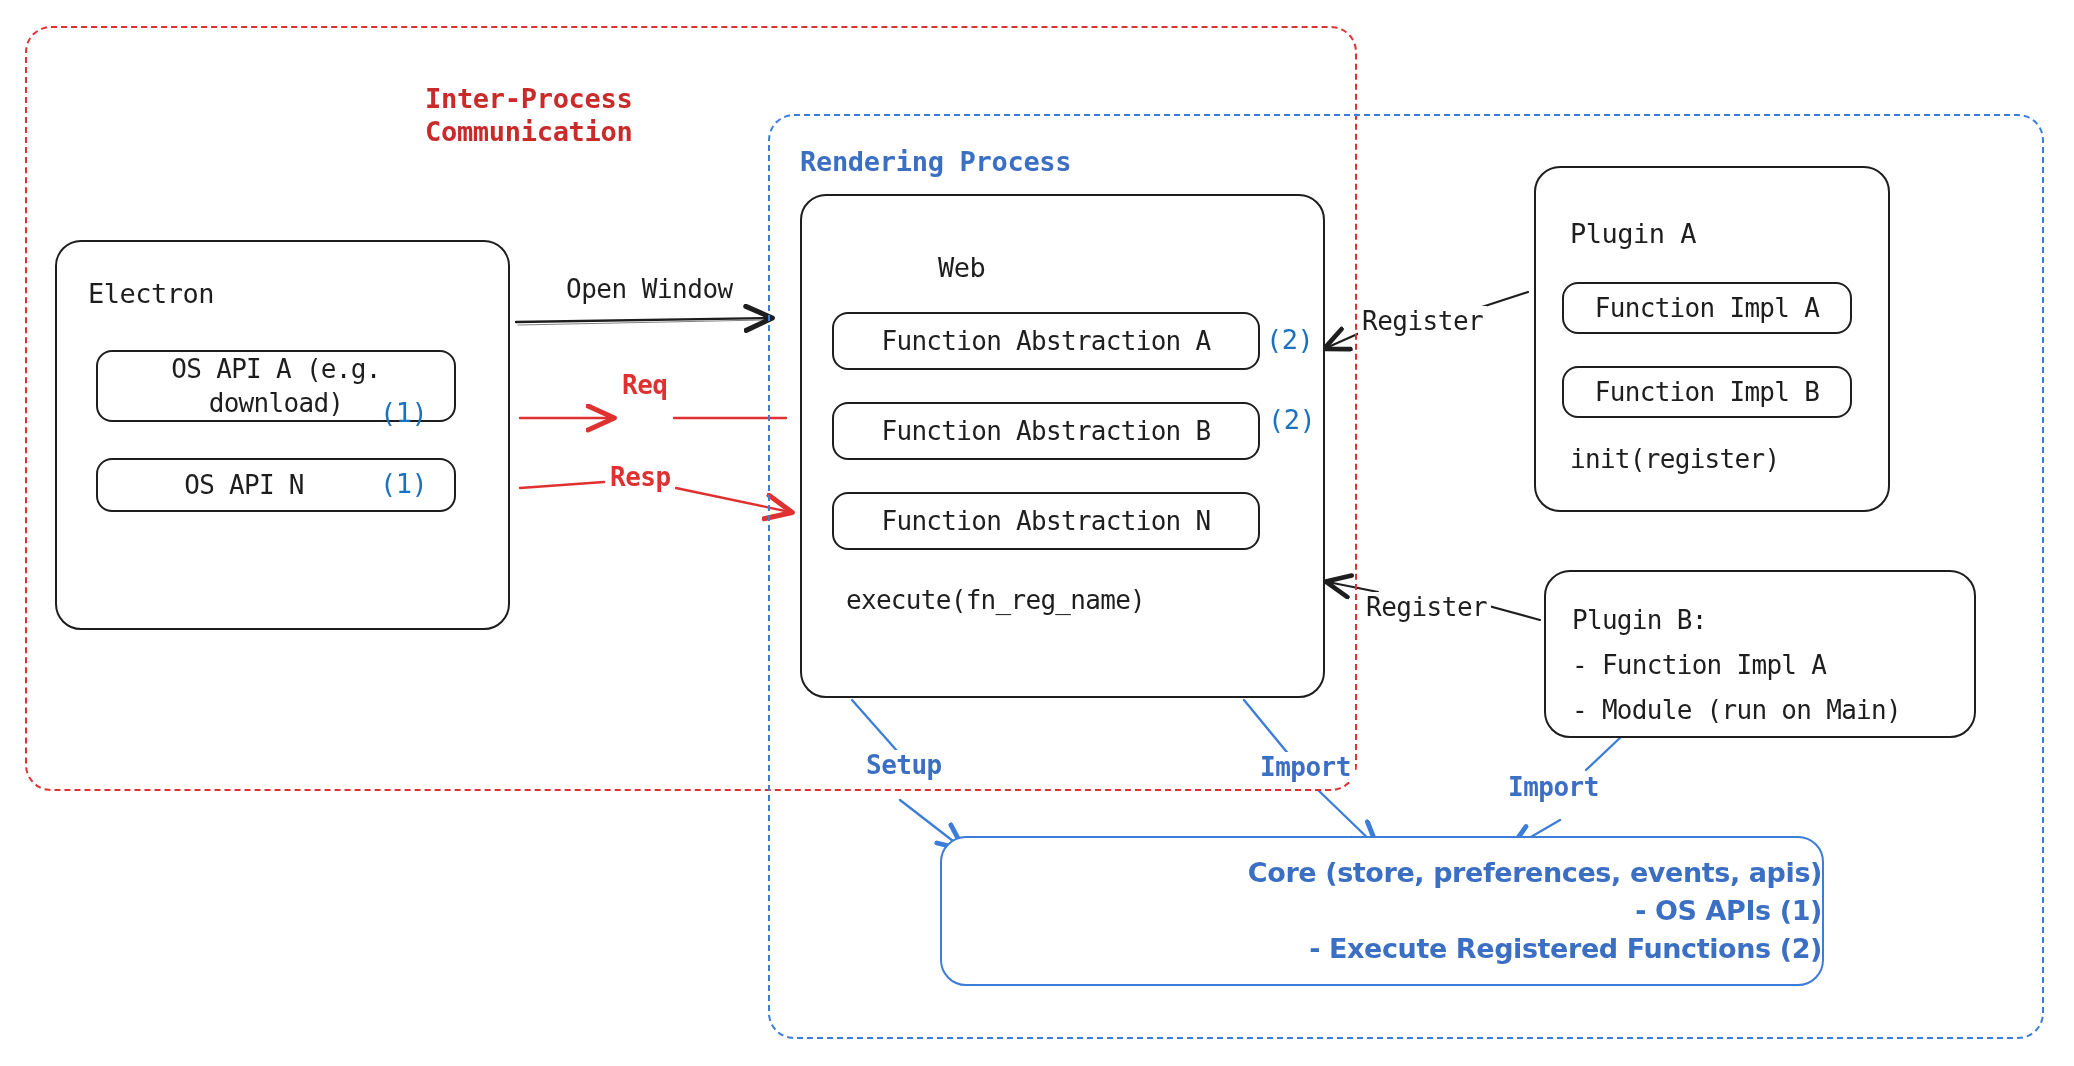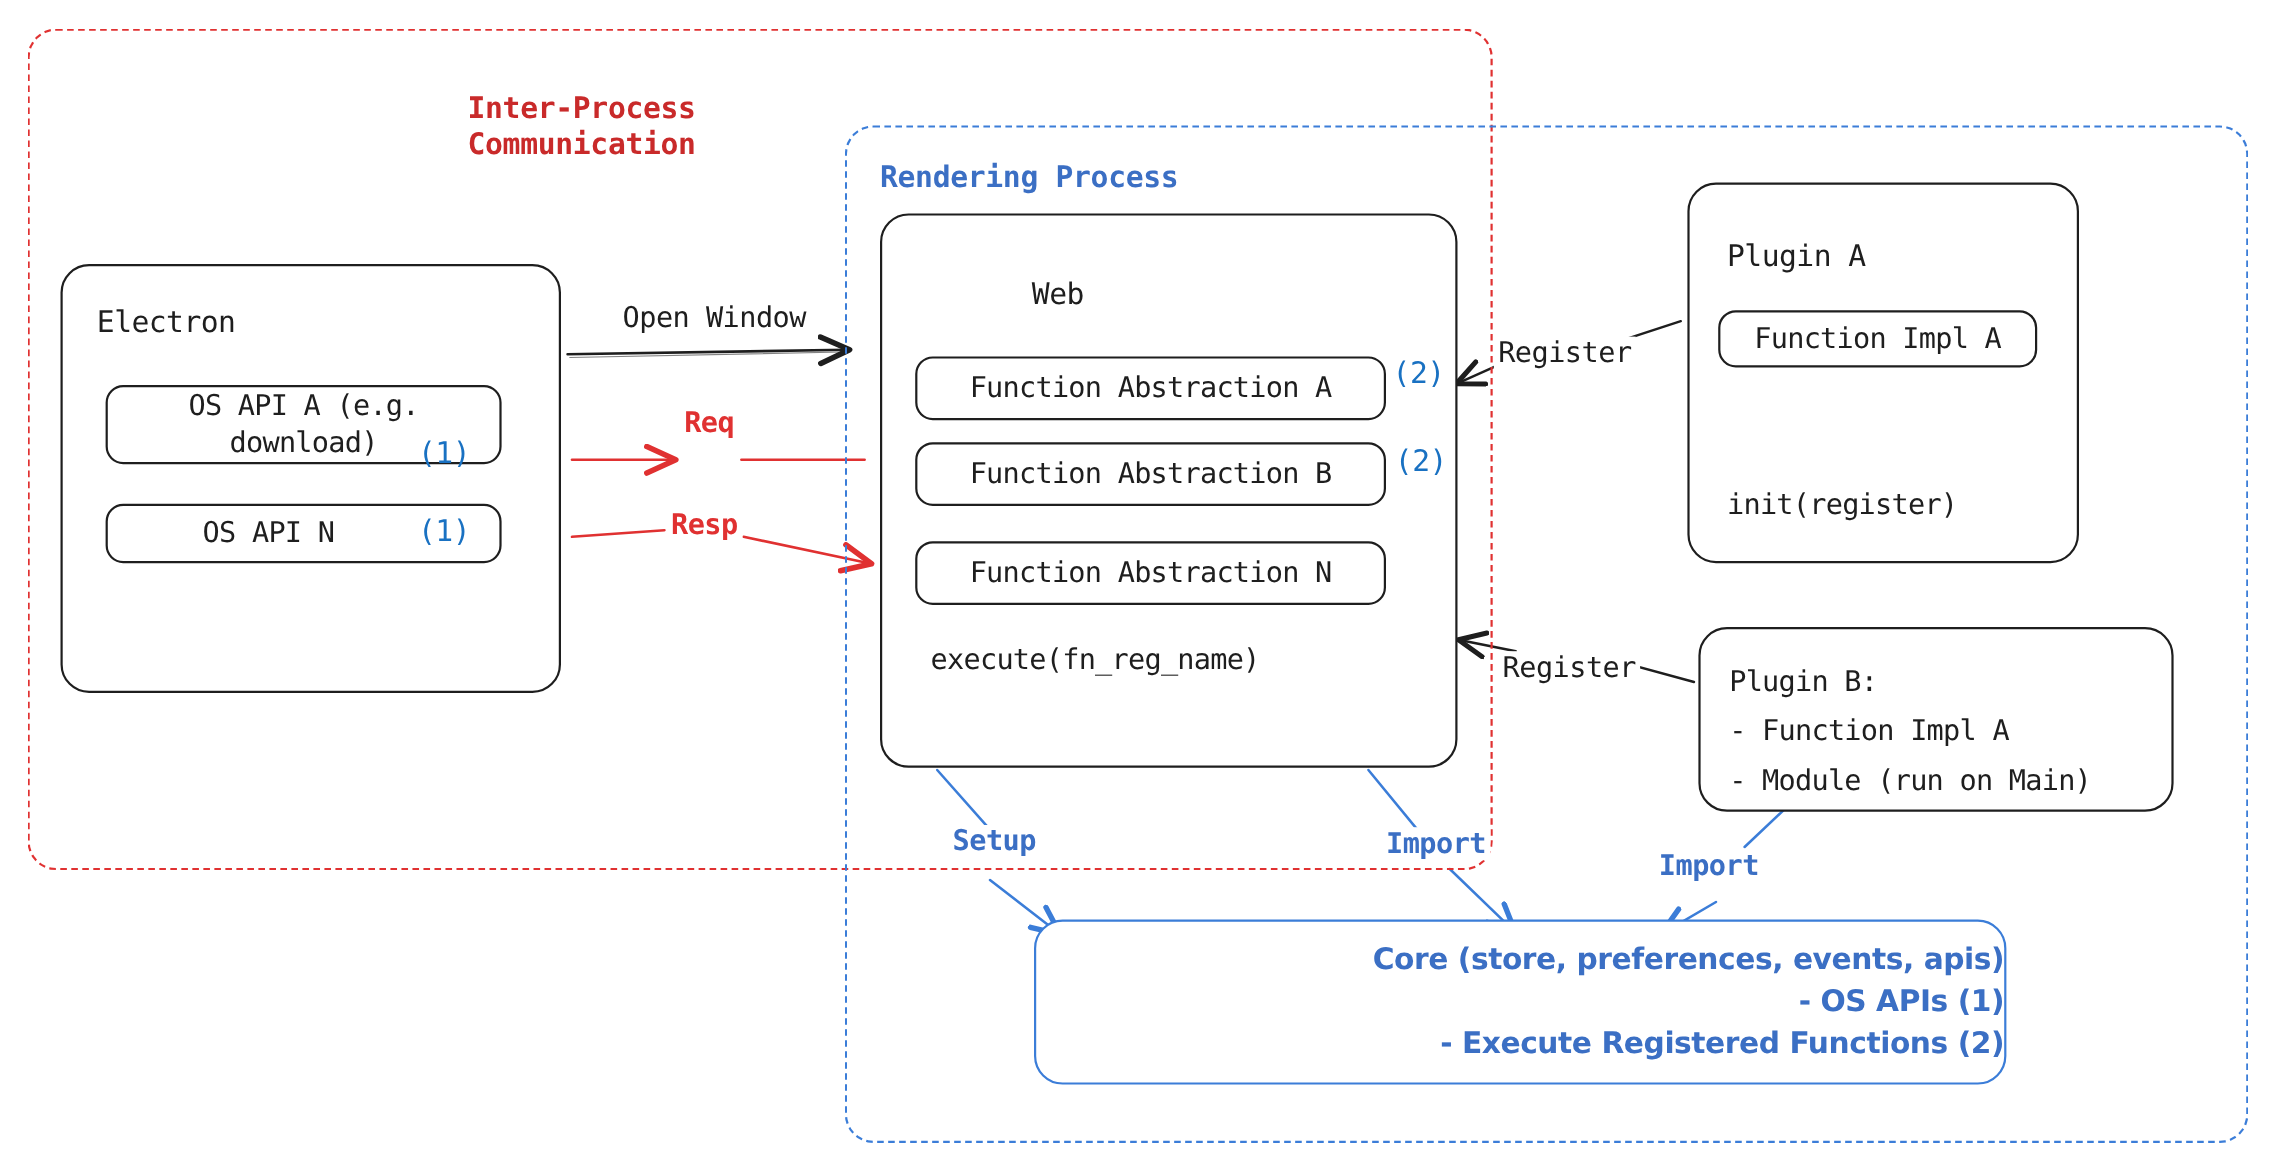--- a/index.html
+++ b/index.html
@@ -159,21 +159,21 @@
   <div class="marker" style="left:380px;top:397px;">(1)</div>
 
   <div class="box inner" style="left:96px;top:458px;width:360px;height:54px;">
     <div class="cell-text" style="transform:translate(-32px,-50%);">OS API N</div>
   </div>
   <div class="marker" style="left:380px;top:468px;">(1)</div>
 
   <div class="box" style="left:800px;top:194px;width:525px;height:504px;"></div>
   <div class="box-title" style="left:938px;top:252px;">Web</div>
 
-  <div class="box inner" style="left:832px;top:324px;width:428px;height:58px;">
+  <div class="box inner" style="left:832px;top:312px;width:428px;height:58px;">
     <div class="cell-text">Function Abstraction A</div>
   </div>
   <div class="marker" style="left:1266px;top:324px;">(2)</div>
 
   <div class="box inner" style="left:832px;top:402px;width:428px;height:58px;">
     <div class="cell-text">Function Abstraction B</div>
   </div>
   <div class="marker" style="left:1268px;top:404px;">(2)</div>
 
   <div class="box inner" style="left:832px;top:492px;width:428px;height:58px;">
@@ -182,20 +182,23 @@
 
   <div class="plain-text" style="left:846px;top:583px;">execute(fn_reg_name)</div>
 
   <div class="box" style="left:1534px;top:166px;width:356px;height:346px;"></div>
   <div class="box-title" style="left:1570px;top:218px;">Plugin A</div>
 
   <div class="box inner" style="left:1562px;top:282px;width:290px;height:52px;">
     <div class="cell-text">Function Impl A</div>
   </div>
 
+  <div class="box inner" style="left:1562px;top:366px;width:290px;height:52px;">
+    <div class="cell-text">Function Impl B</div>
+  </div>
 
   <div class="plain-text" style="left:1570px;top:442px;">init(register)</div>
 
   <div class="box" style="left:1544px;top:570px;width:432px;height:168px;"></div>
   <div class="plain-text" style="left:1572px;top:598px;line-height:45px;">Plugin B:
 - Function Impl A
 - Module (run on Main)</div>
 
   <div class="box core" style="left:940px;top:836px;width:884px;height:150px;">
     <div class="core-text">Core (store, preferences, events, apis)

